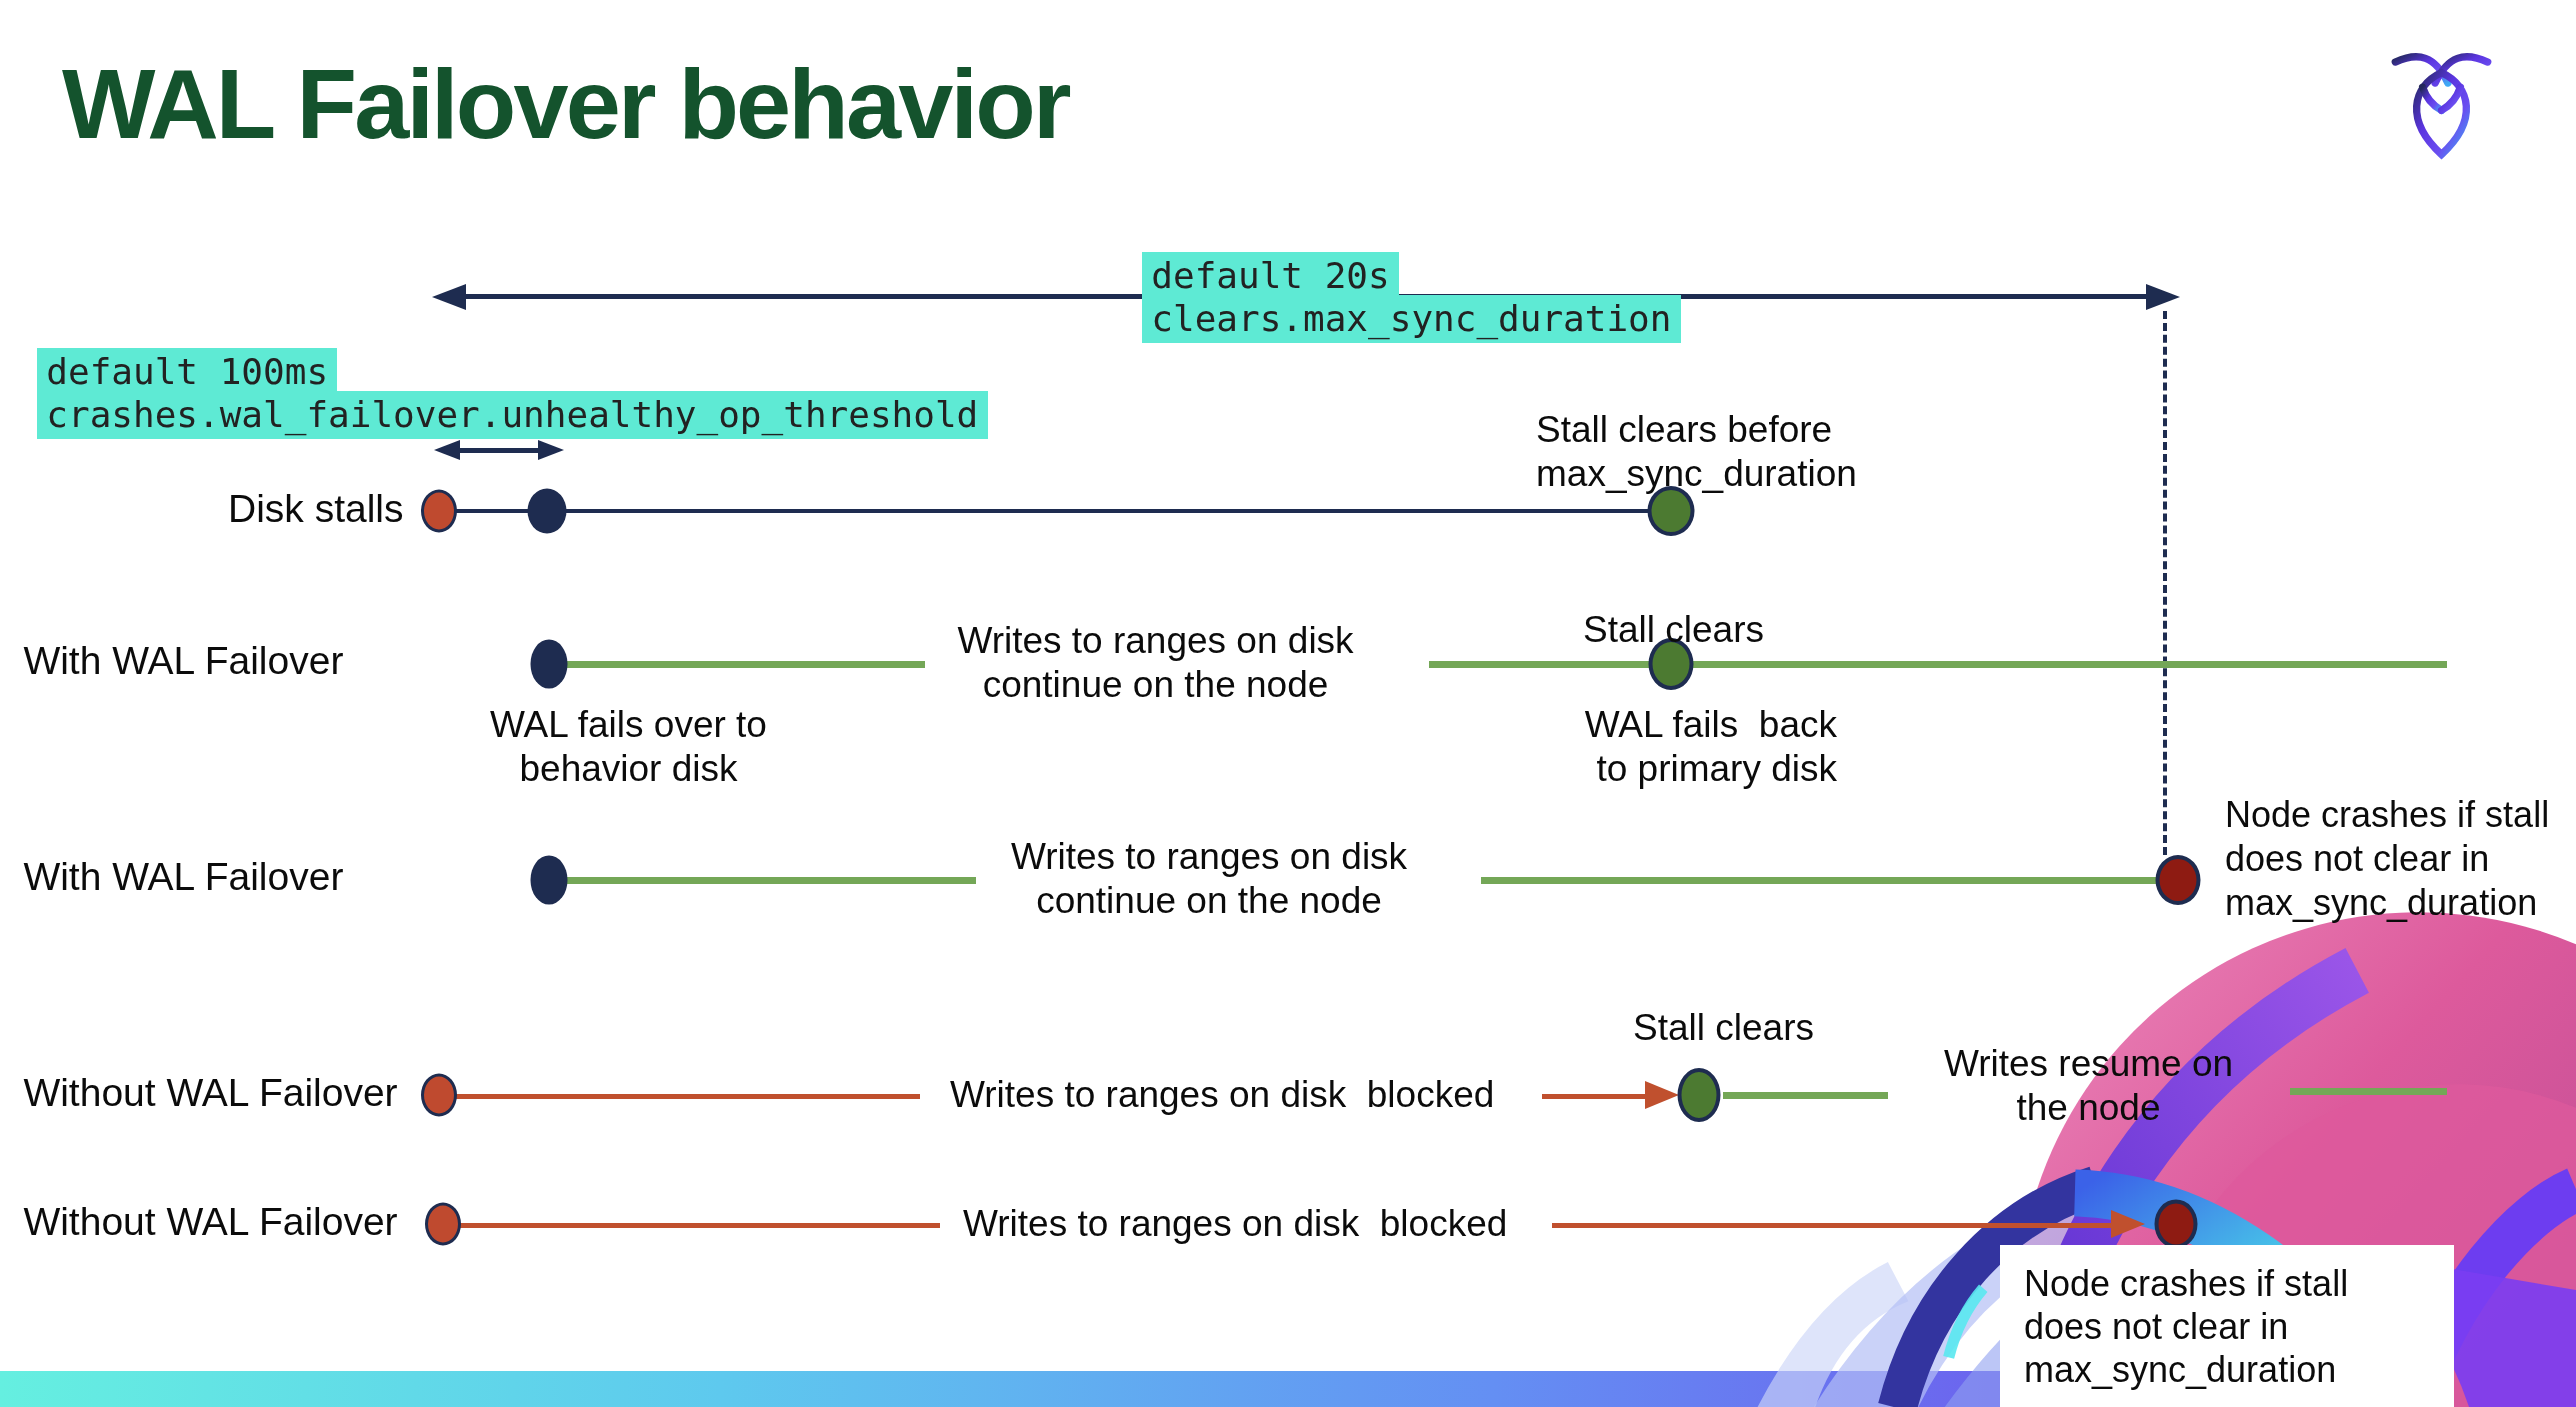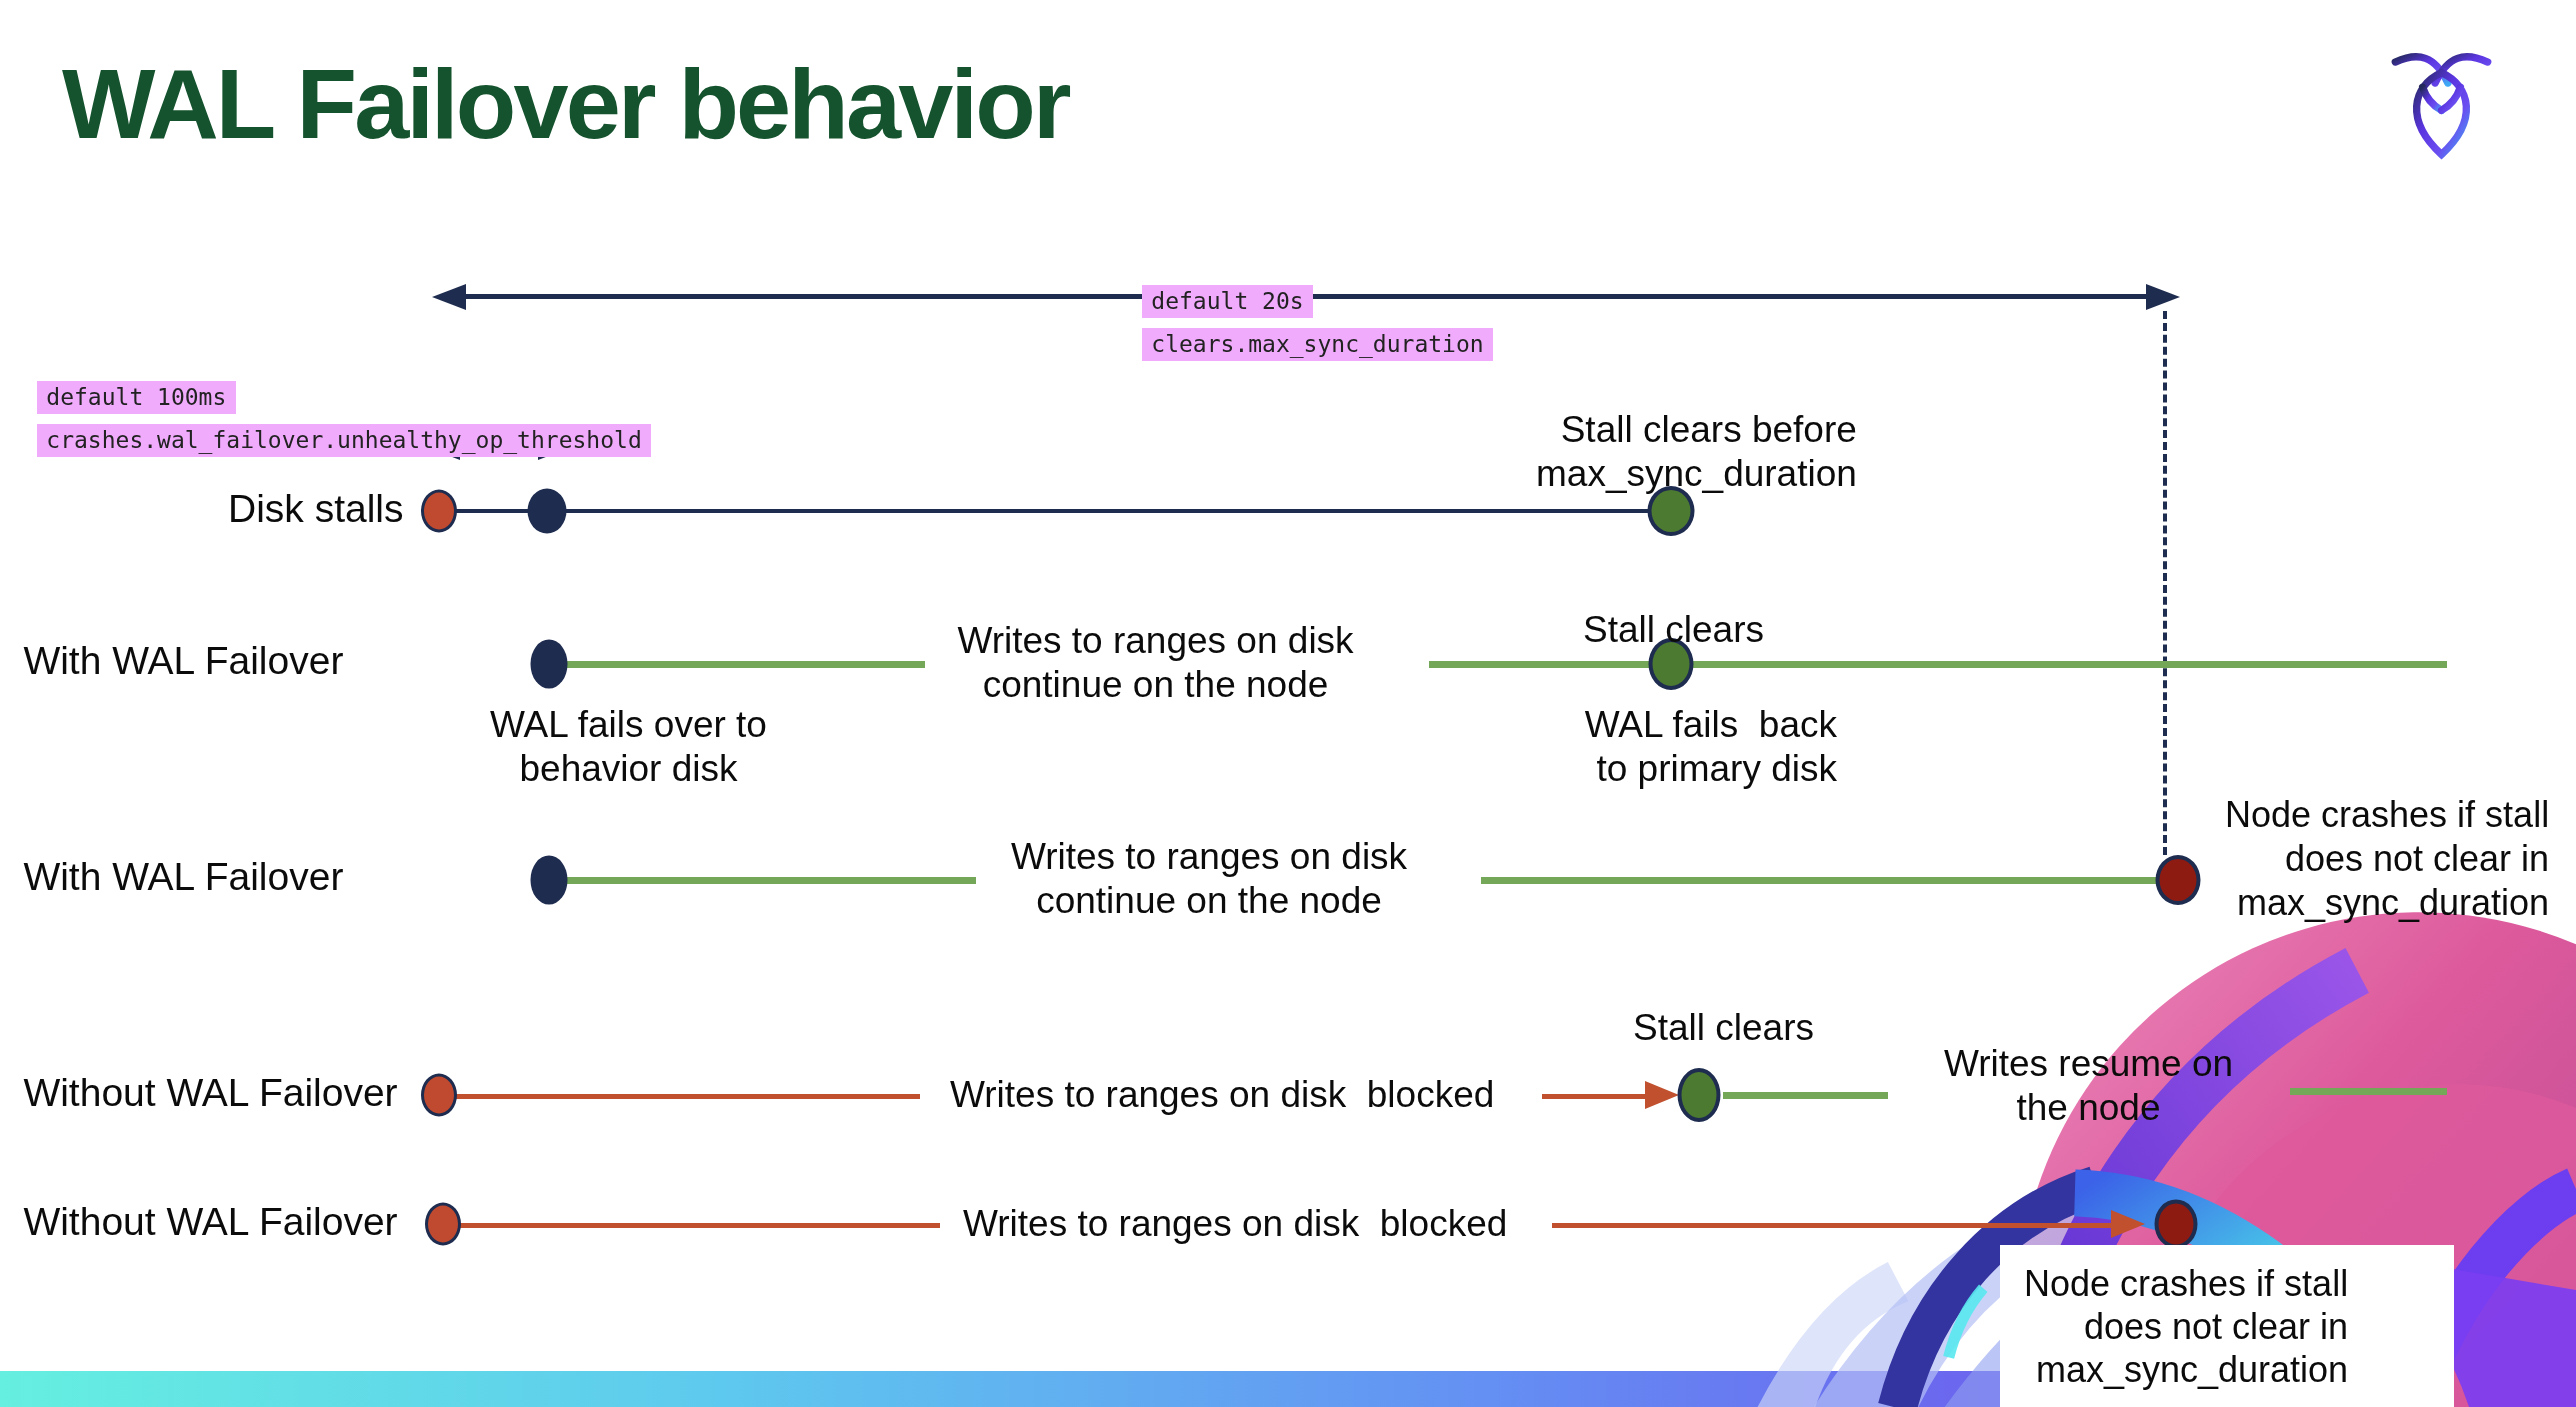--- a/index.html
+++ b/index.html
@@ -1,24 +1,24 @@
 <!DOCTYPE html>
 <html style="font-size:15px"><head>
 <meta charset="utf-8">
 <style>
   html,body{margin:0;padding:0;background:#ffffff;}
   body{width:2576px;height:1408px;position:relative;overflow:hidden;
        font-family:"Liberation Sans",sans-serif;color:#0b0b0b;}
   .abs{position:absolute;}
   #title{left:62px;top:47px;font-size:99px;font-weight:700;letter-spacing:-2.8px;color:#14532d;z-index:5;}
   .row-label{font-size:39px;color:#0b0b0b;z-index:6;white-space:nowrap;}
-  .note{font-size:37px;line-height:44px;color:#0b0b0b;white-space:pre-wrap;z-index:6;text-align:right;}
+  .note{font-size:37px;line-height:44px;color:#0b0b0b;white-space:pre-wrap;z-index:6;}
   .note.center{text-align:center;}
-  .code{font-family:"DejaVu Sans Mono",monospace;font-size:23px;color:#222;
-        background:#f0abfc;padding:2.8px 9.3px 4.7px 9.3px;display:inline-block;z-index:7;white-space:nowrap;margin-top:33px;}
+  .code{font-family:"DejaVu Sans Mono",monospace;font-size:36px;color:#222;
+        background:#5eead4;padding:2.8px 9.3px 4.7px 9.3px;display:inline-block;z-index:7;white-space:nowrap;}
   .hline{position:absolute;z-index:5;}
   .navy{background:#1e2c50;}
   .greenl{background:#74a757;}
   .redl{background:#c0502e;}
   .dot{position:absolute;border-radius:50%;transform:translate(-50%,-50%);z-index:6;box-sizing:border-box;}
   .dot.navy-dot{background:#1e2c50;border:none;}
   .dot.red-dot{background:#bf4a2f;border:3.7px solid #1e2c50;}
   .dot.green-dot{background:#4c7a31;border:4.7px solid #1e2c50;}
   .dot.darkred-dot{background:#8e1b12;border:4.7px solid #1e2c50;}
   .tri{position:absolute;width:0;height:0;z-index:5;}

